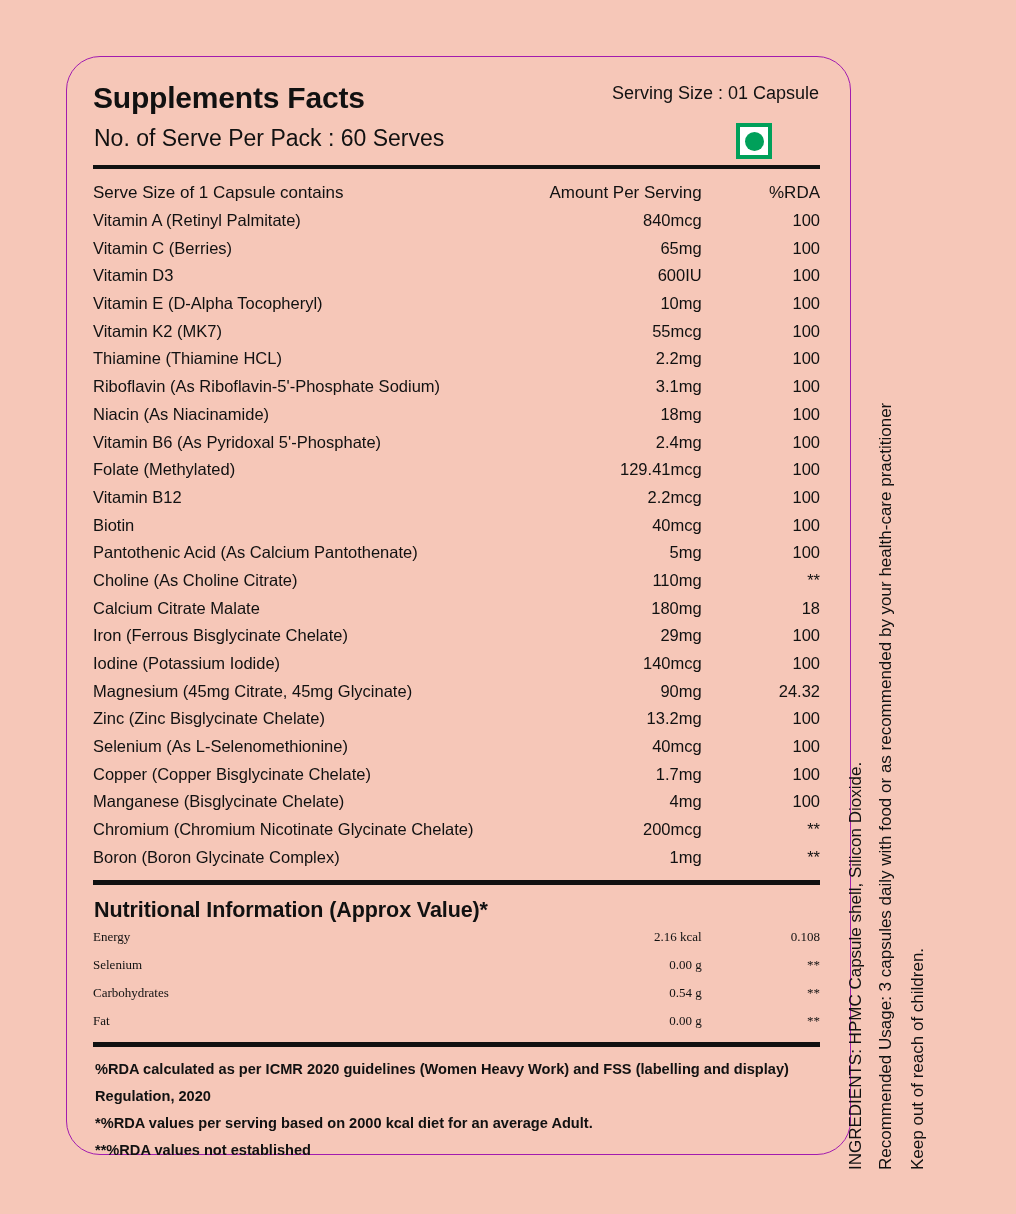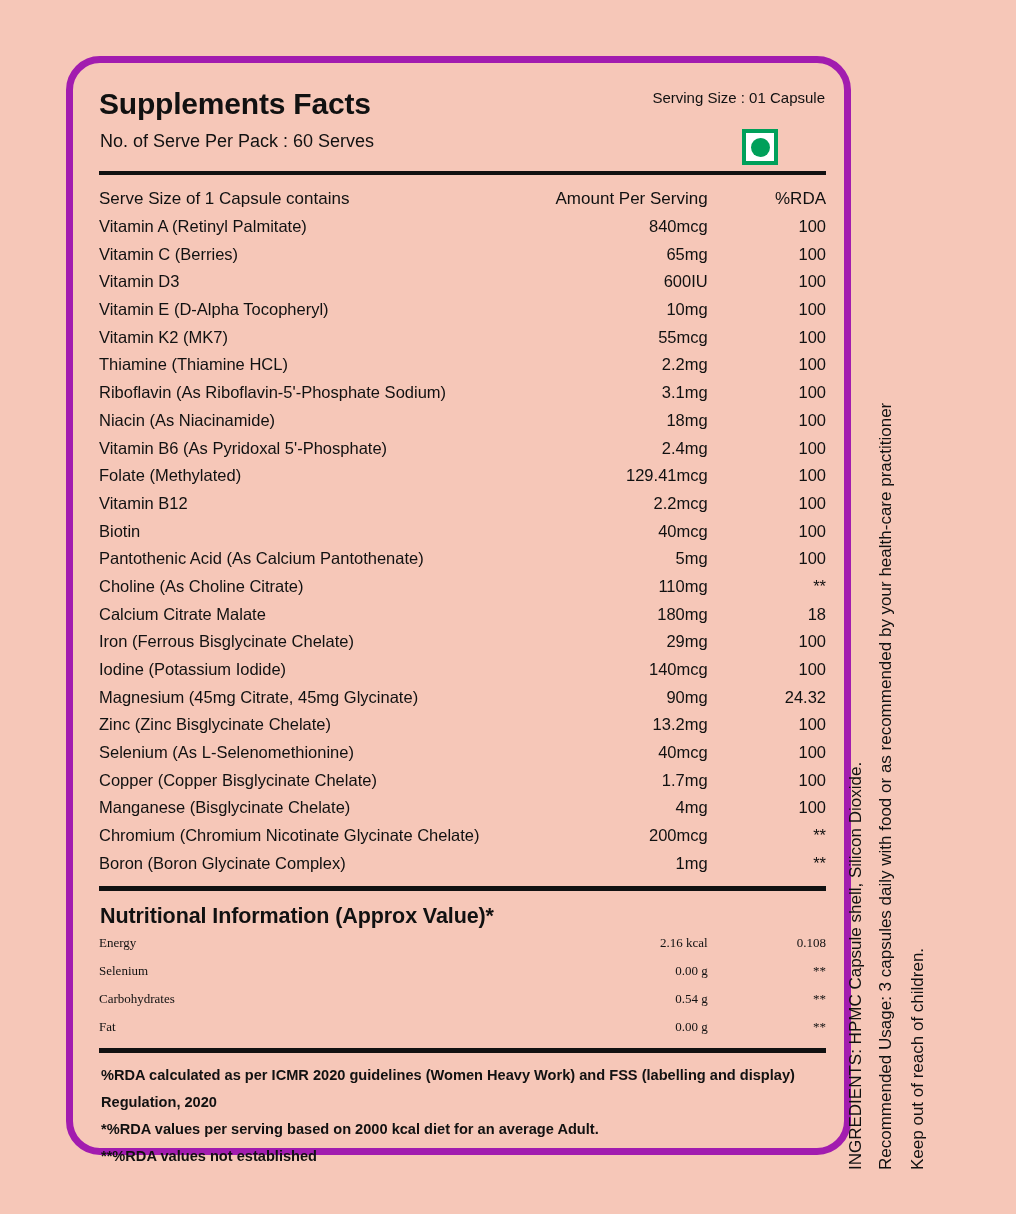--- a/index.html
+++ b/index.html
@@ -16,21 +16,21 @@
     position: relative;
   }
 
   
   #panel {
     position: absolute;
     left: 66px;
     top: 56px;
     width: 785px;
     height: 1099px;
-    border: 7px solid #a21caf;
+    border: 1px solid #a21caf;
     border-radius: 34px;
     box-sizing: border-box;
     padding: 0;
   }
 
   #inner {
     position: absolute;
     left: 26px;
     top: 22px;
     width: 727px;
@@ -46,28 +46,28 @@
     left: 0;
     top: 2px;
     font-size: 30px;
     font-weight: 700;
     letter-spacing: -0.2px;
   }
   .subtitle {
     position: absolute;
     left: 1px;
     top: 46px;
-    font-size: 18px;
+    font-size: 23px;
     font-weight: 400;
   }
   .serving-size {
     position: absolute;
     right: 1px;
     top: 4px;
-    font-size: 15px;
+    font-size: 18px;
     font-weight: 400;
   }
   .veg-mark {
     position: absolute;
     right: 48px;
     top: 44px;
     width: 36px;
     height: 36px;
     border: 4px solid #00a05a;
     background: #ffffff;

